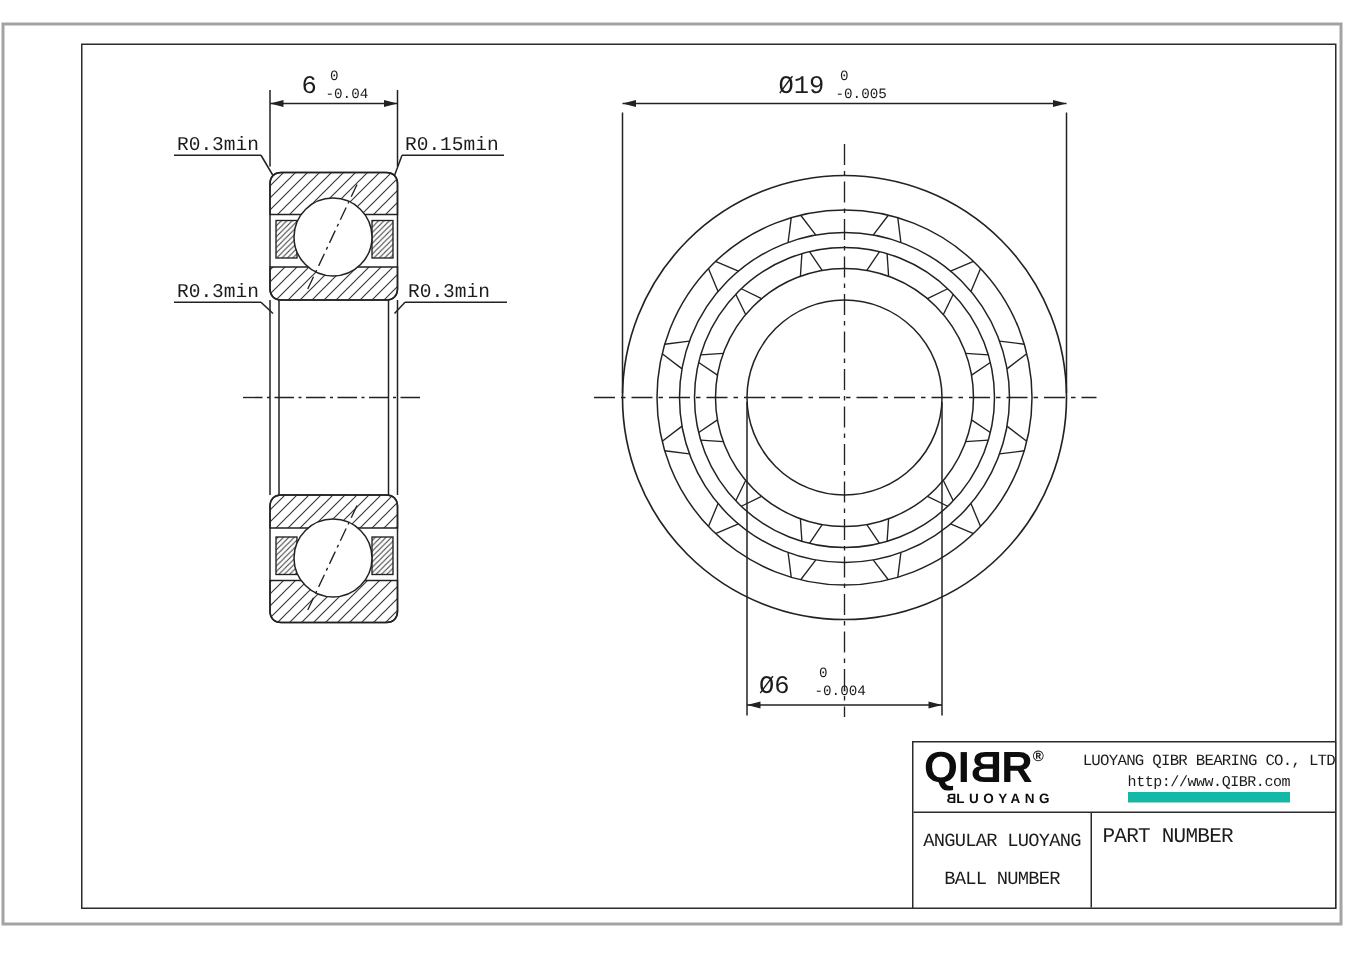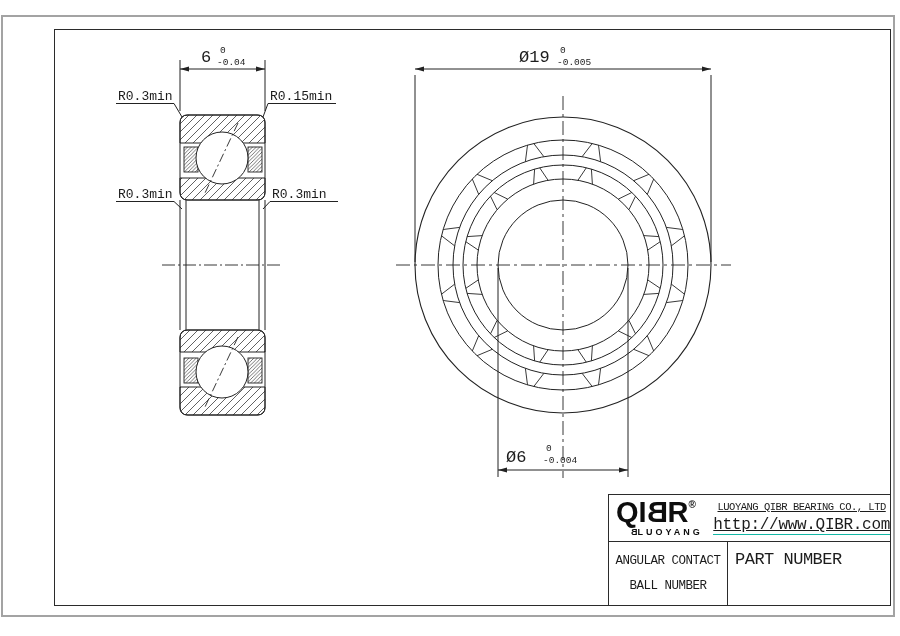--- a/index.html
+++ b/index.html
@@ -15,28 +15,28 @@
   
   .title-block{position:absolute;left:608px;top:494px;width:283px;height:112px;
        border:1px solid #2b2b2b;box-sizing:border-box;display:flex;flex-direction:column;background:#fff;}
   .tb-top{display:flex;border-bottom:1px solid #2b2b2b;height:47px;box-sizing:border-box;}
   .tb-logo{width:116px;display:flex;flex-direction:column;justify-content:center;padding-left:7px;box-sizing:border-box;}
   .logo-word{font-weight:900;font-size:29px;line-height:0.95;letter-spacing:0px;color:#0d0d0d;white-space:nowrap;}
   .logo-word .reg{font-size:10px;font-weight:700;vertical-align:14px;letter-spacing:0;}
   .logo-sub{font-size:9px;font-weight:700;letter-spacing:3px;color:#0d0d0d;padding-left:12px;margin-top:0px;white-space:nowrap;}
   .flip{display:inline-block;transform:scaleX(-1);}
   .tb-co{flex:1;display:flex;flex-direction:column;align-items:center;justify-content:center;
-       font-family:"Liberation Mono","DejaVu Sans Mono",monospace;text-decoration:underline;}
+       font-family:"Liberation Mono","DejaVu Sans Mono",monospace;}
   .co-name{font-size:10.5px;letter-spacing:-0.5px;white-space:nowrap;}
-  .co-url{font-size:16px;letter-spacing:-0.3px;border-bottom:1px solid #14b8a6;margin-top:3px;padding-bottom:0px;white-space:nowrap;}
+  .co-url{font-size:10px;letter-spacing:-0.3px;border-bottom:7px solid #14b8a6;margin-top:3px;padding-bottom:0px;white-space:nowrap;}
   .tb-bottom{flex:1;display:flex;font-family:"Liberation Mono","DejaVu Sans Mono",monospace;}
   .tb-product{width:119px;border-right:1px solid #2b2b2b;box-sizing:border-box;display:flex;
        flex-direction:column;align-items:center;justify-content:center;font-size:12.5px;letter-spacing:-0.5px;line-height:2.0;}
   .tb-part{flex:1;padding:8px 0 0 7px;box-sizing:border-box;}
-  .pn-label{font-size:17px;letter-spacing:-0.5px;}
+  .pn-label{font-size:14px;letter-spacing:-0.5px;}
   .pn-value{font-size:16px;margin-top:9px;padding-left:24px;white-space:nowrap;}
 </style>
 </head>
 <body>
 
 <div class="frame-outer"></div>
 <div class="frame-inner"></div>
 
 <svg class="drawing" width="900" height="636" viewBox="0 0 900 636">
   <defs>
@@ -200,20 +200,20 @@
       <div class="logo-word"><span>Q</span><span>I</span><span class="flip">B</span><span>R</span><span class="reg">®</span></div>
       <div class="logo-sub"><span class="flip">B</span><span>LUOYANG</span></div>
     </div>
     <div class="tb-co">
       <div class="co-name">LUOYANG QIBR BEARING CO., LTD</div>
       <div class="co-url">http://www.QIBR.com</div>
     </div>
   </div>
   <div class="tb-bottom">
     <div class="tb-product">
-      <div>ANGULAR CONTACT</div>
+      <div>ANGULAR LUOYANG</div>
       <div>BALL NUMBER</div>
     </div>
     <div class="tb-part">
       <div class="pn-label">PART NUMBER</div>
     </div>
   </div>
 </div>
 
 </body></html>

